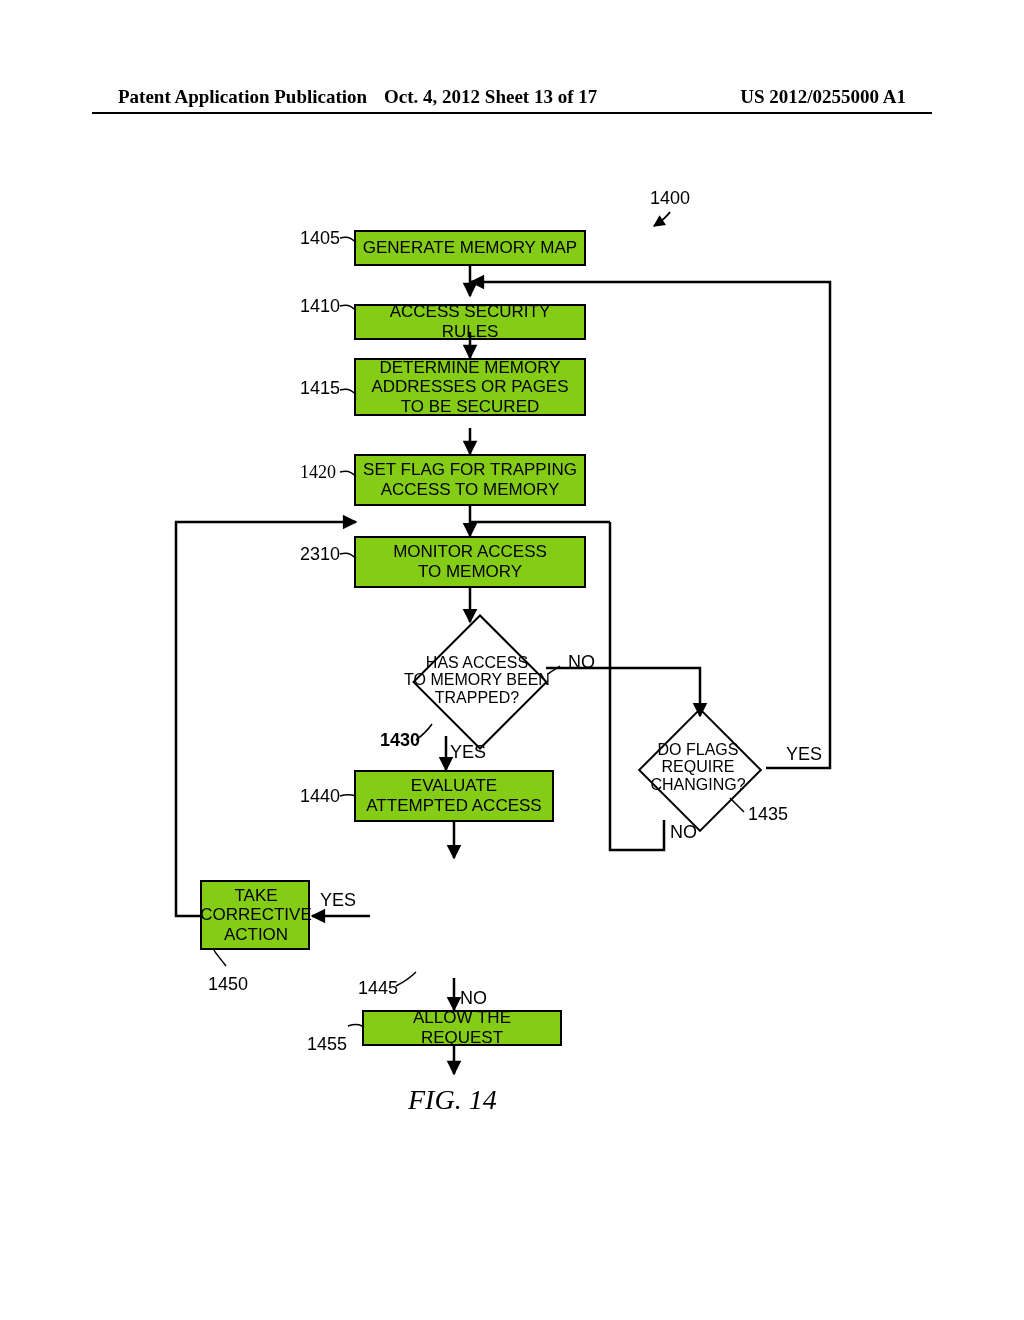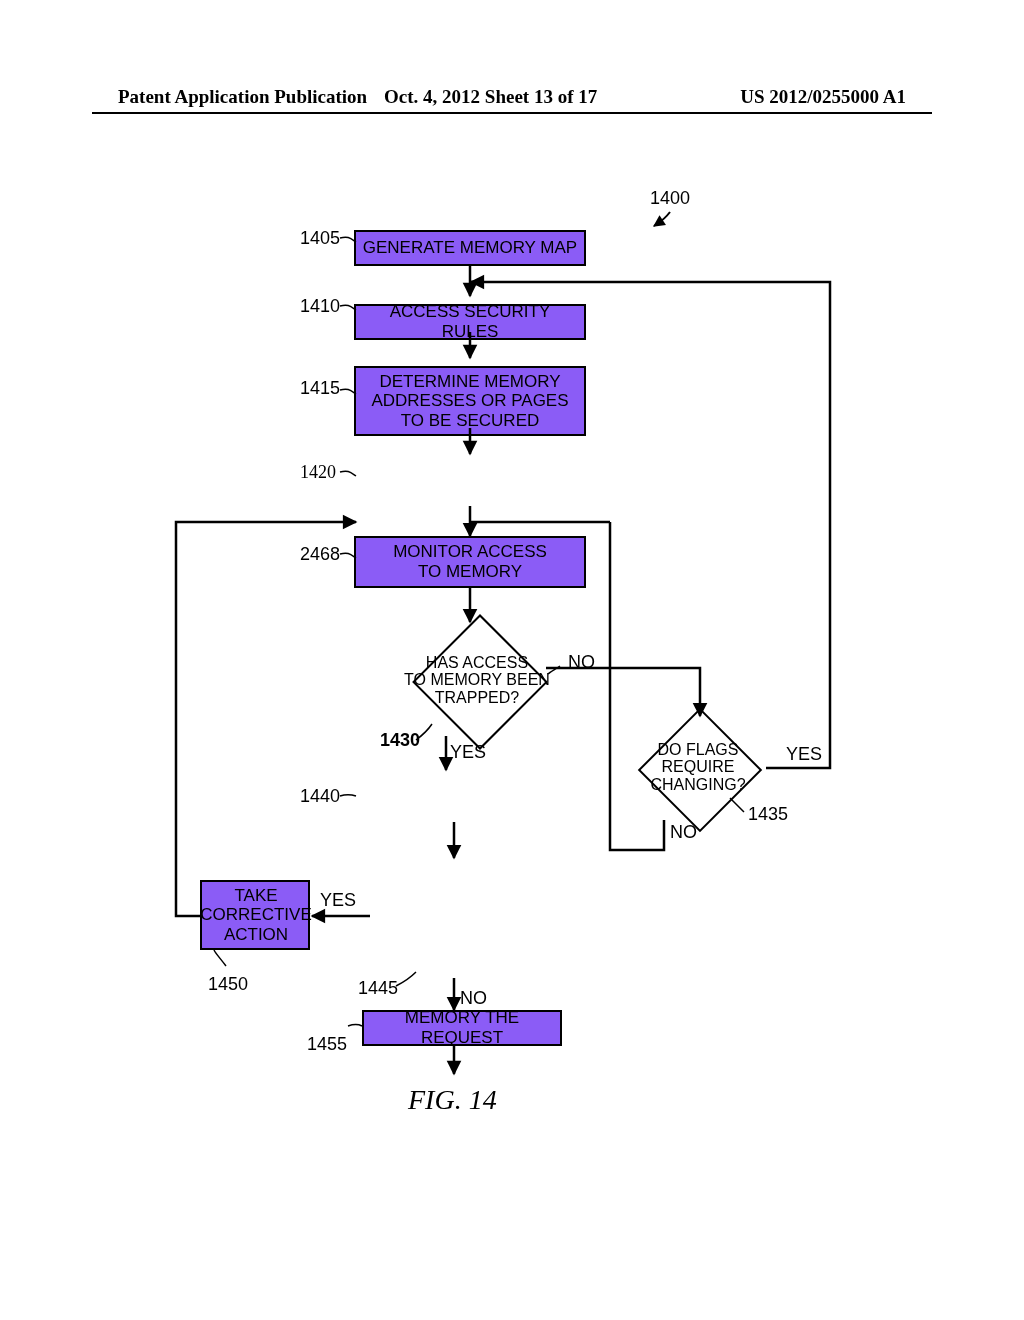--- a/index.html
+++ b/index.html
@@ -42,21 +42,21 @@
     inset: 0;
     width: 1024px;
     height: 1320px;
     pointer-events: none;
   }
 
   
   .box {
     position: absolute;
     border: 2.5px solid #000;
-    background: #8b5cf6;
+    background: #84cc16;
     display: flex;
     align-items: center;
     justify-content: center;
     text-align: center;
     font-family: Arial, Helvetica, sans-serif;
     font-size: 17px;
     line-height: 1.15;
     padding: 4px 6px;
     box-sizing: border-box;
   }
@@ -118,61 +118,67 @@
   <div class="box" style="left:354px; top:230px; width:232px; height:36px;">
     <span>GENERATE MEMORY MAP</span>
   </div>
   <span class="ref" style="left:300px; top:228px;">1405</span>
 
   <div class="box" style="left:354px; top:296px; width:232px; height:36px;margin-top:8px;">
     <span>ACCESS SECURITY RULES</span>
   </div>
   <span class="ref" style="left:300px; top:296px;">1410</span>
 
-  <div class="box" style="left:354px; top:366px; width:232px; height:70px;">
+  <div class="box" style="left:354px; top:358px; width:232px; height:58px;">
     <span>DETERMINE MEMORY<br>ADDRESSES OR PAGES<br>TO BE SECURED</span>
   </div>
   <span class="ref" style="left:300px; top:378px;">1415</span>
 
+  <div class="box" style="left:354px; top:454px; width:232px; height:52px;">
+    <span>SET FLAG FOR TRAPPING<br>ACCESS TO MEMORY</span>
+  </div>
   <span class="ref" style="left:300px; top:462px;font-family:Liberation Serif, serif;">1420</span>
 
   <div class="box" style="left:354px; top:536px; width:232px; height:52px;">
     <span>MONITOR ACCESS<br>TO MEMORY</span>
   </div>
-  <span class="ref" style="left:300px; top:544px;">2468</span>
+  <span class="ref" style="left:300px; top:544px;">2310</span>
 
   <div class="diamond-wrap" style="left:392px; top:622px; width:170px; height:116px;">
     <div class="diamond-shape" style="left:40px; top:12px; width:92px; height:92px;"></div>
     <div class="diamond-text">HAS ACCESS<br>TO MEMORY BEEN<br>TRAPPED?</div>
   </div>
   <span class="ref" style="left:380px; top:730px;font-weight:bold;">1430</span>
   <span class="lbl" style="left:568px; top:652px;">NO</span>
   <span class="lbl" style="left:450px; top:742px;">YES</span>
 
   <div class="diamond-wrap" style="left:618px; top:712px; width:160px; height:110px;">
     <div class="diamond-shape" style="left:38px; top:14px; width:84px; height:84px;"></div>
     <div class="diamond-text">DO FLAGS<br>REQUIRE<br>CHANGING?</div>
   </div>
   <span class="ref" style="left:748px; top:804px;">1435</span>
   <span class="lbl" style="left:786px; top:744px;">YES</span>
   <span class="lbl" style="left:670px; top:822px;">NO</span>
 
+  <div class="box" style="left:354px; top:770px; width:200px; height:52px;">
+    <span>EVALUATE<br>ATTEMPTED ACCESS</span>
+  </div>
   <span class="ref" style="left:300px; top:786px;">1440</span>
 
   <span class="ref" style="left:358px; top:978px;">1445</span>
   <span class="lbl" style="left:320px; top:890px;">YES</span>
   <span class="lbl" style="left:460px; top:988px;">NO</span>
 
   <div class="box" style="left:200px; top:880px; width:110px; height:70px;padding-left:8px;">
     <span>TAKE<br>CORRECTIVE<br>ACTION</span>
   </div>
   <span class="ref" style="left:208px; top:974px;">1450</span>
 
   <div class="box" style="left:362px; top:1010px; width:200px; height:36px;">
-    <span>MEMORY THE REQUEST</span>
+    <span>ALLOW THE REQUEST</span>
   </div>
   <span class="ref" style="left:307px; top:1016px;margin-top:18px;">1455</span>
 
   <span class="ref" style="left:650px; top:188px;">1400</span>
 
   <span class="fig-caption" style="left:408px; top:1084px;">FIG. 14</span>
 
   <svg class="overlay" viewBox="0 0 1024 1320">
     <defs>
       <marker id="arrow" viewBox="0 0 12 12" refX="10" refY="6" markerWidth="7" markerHeight="7" orient="auto-start-reverse">

